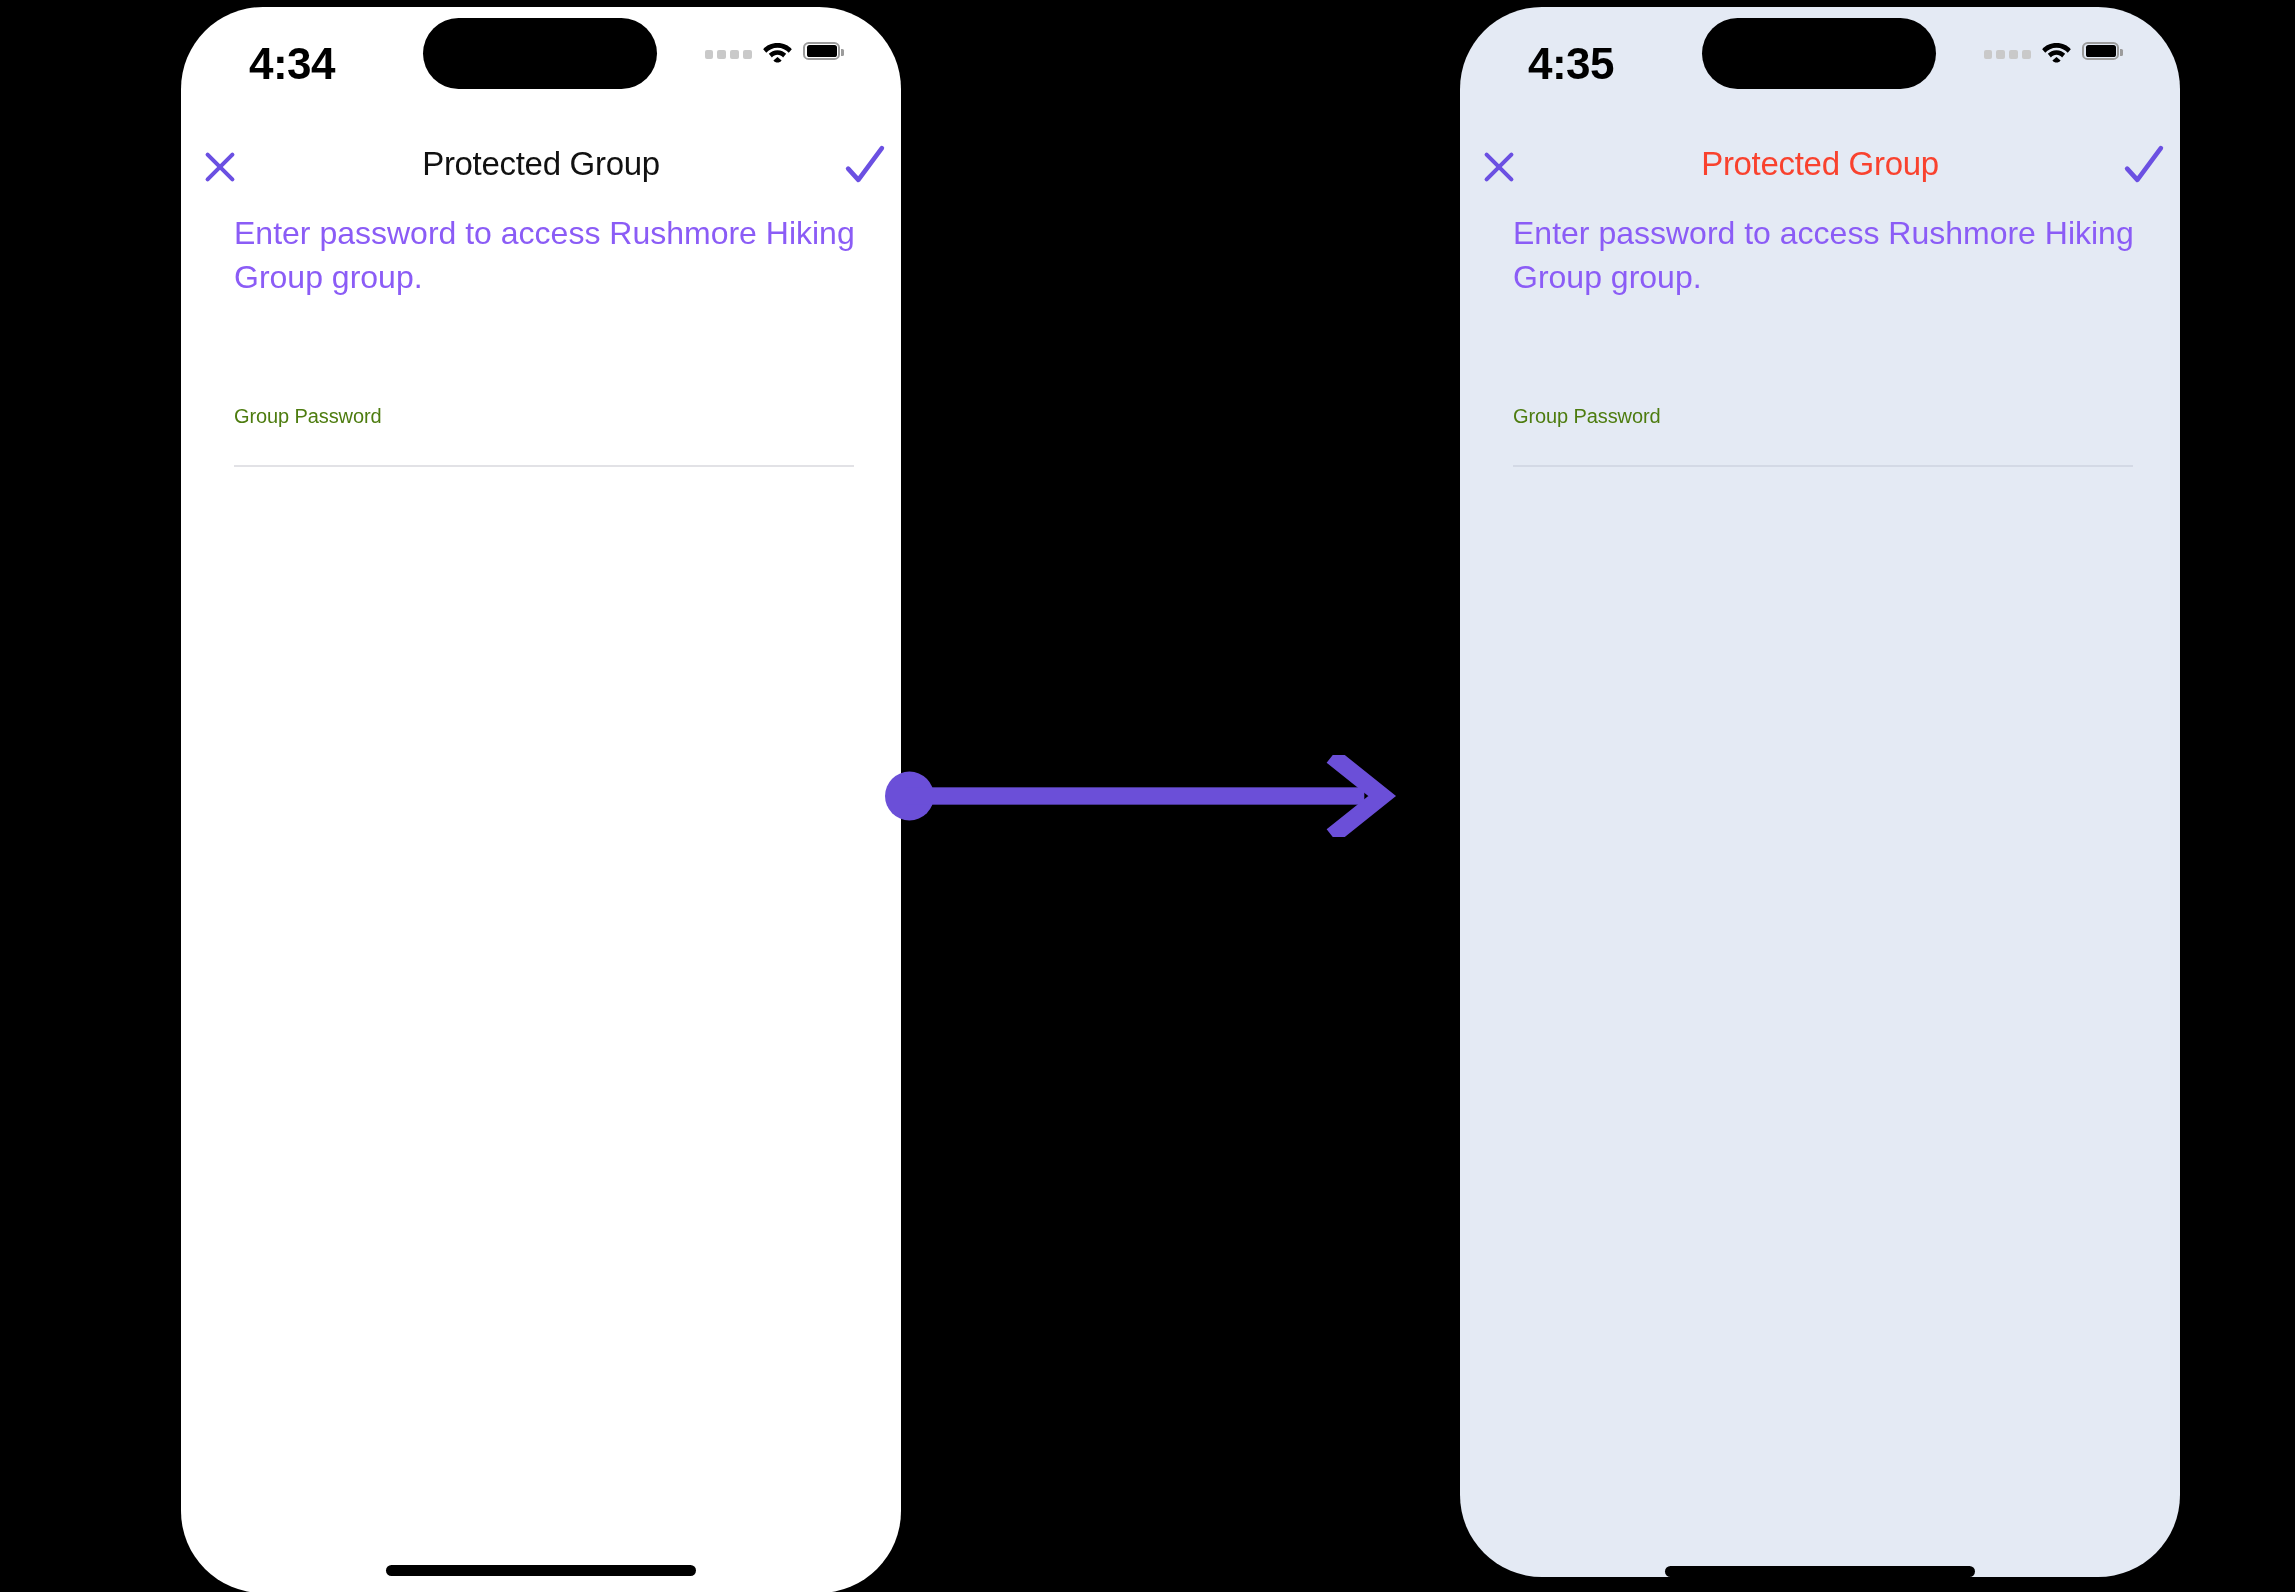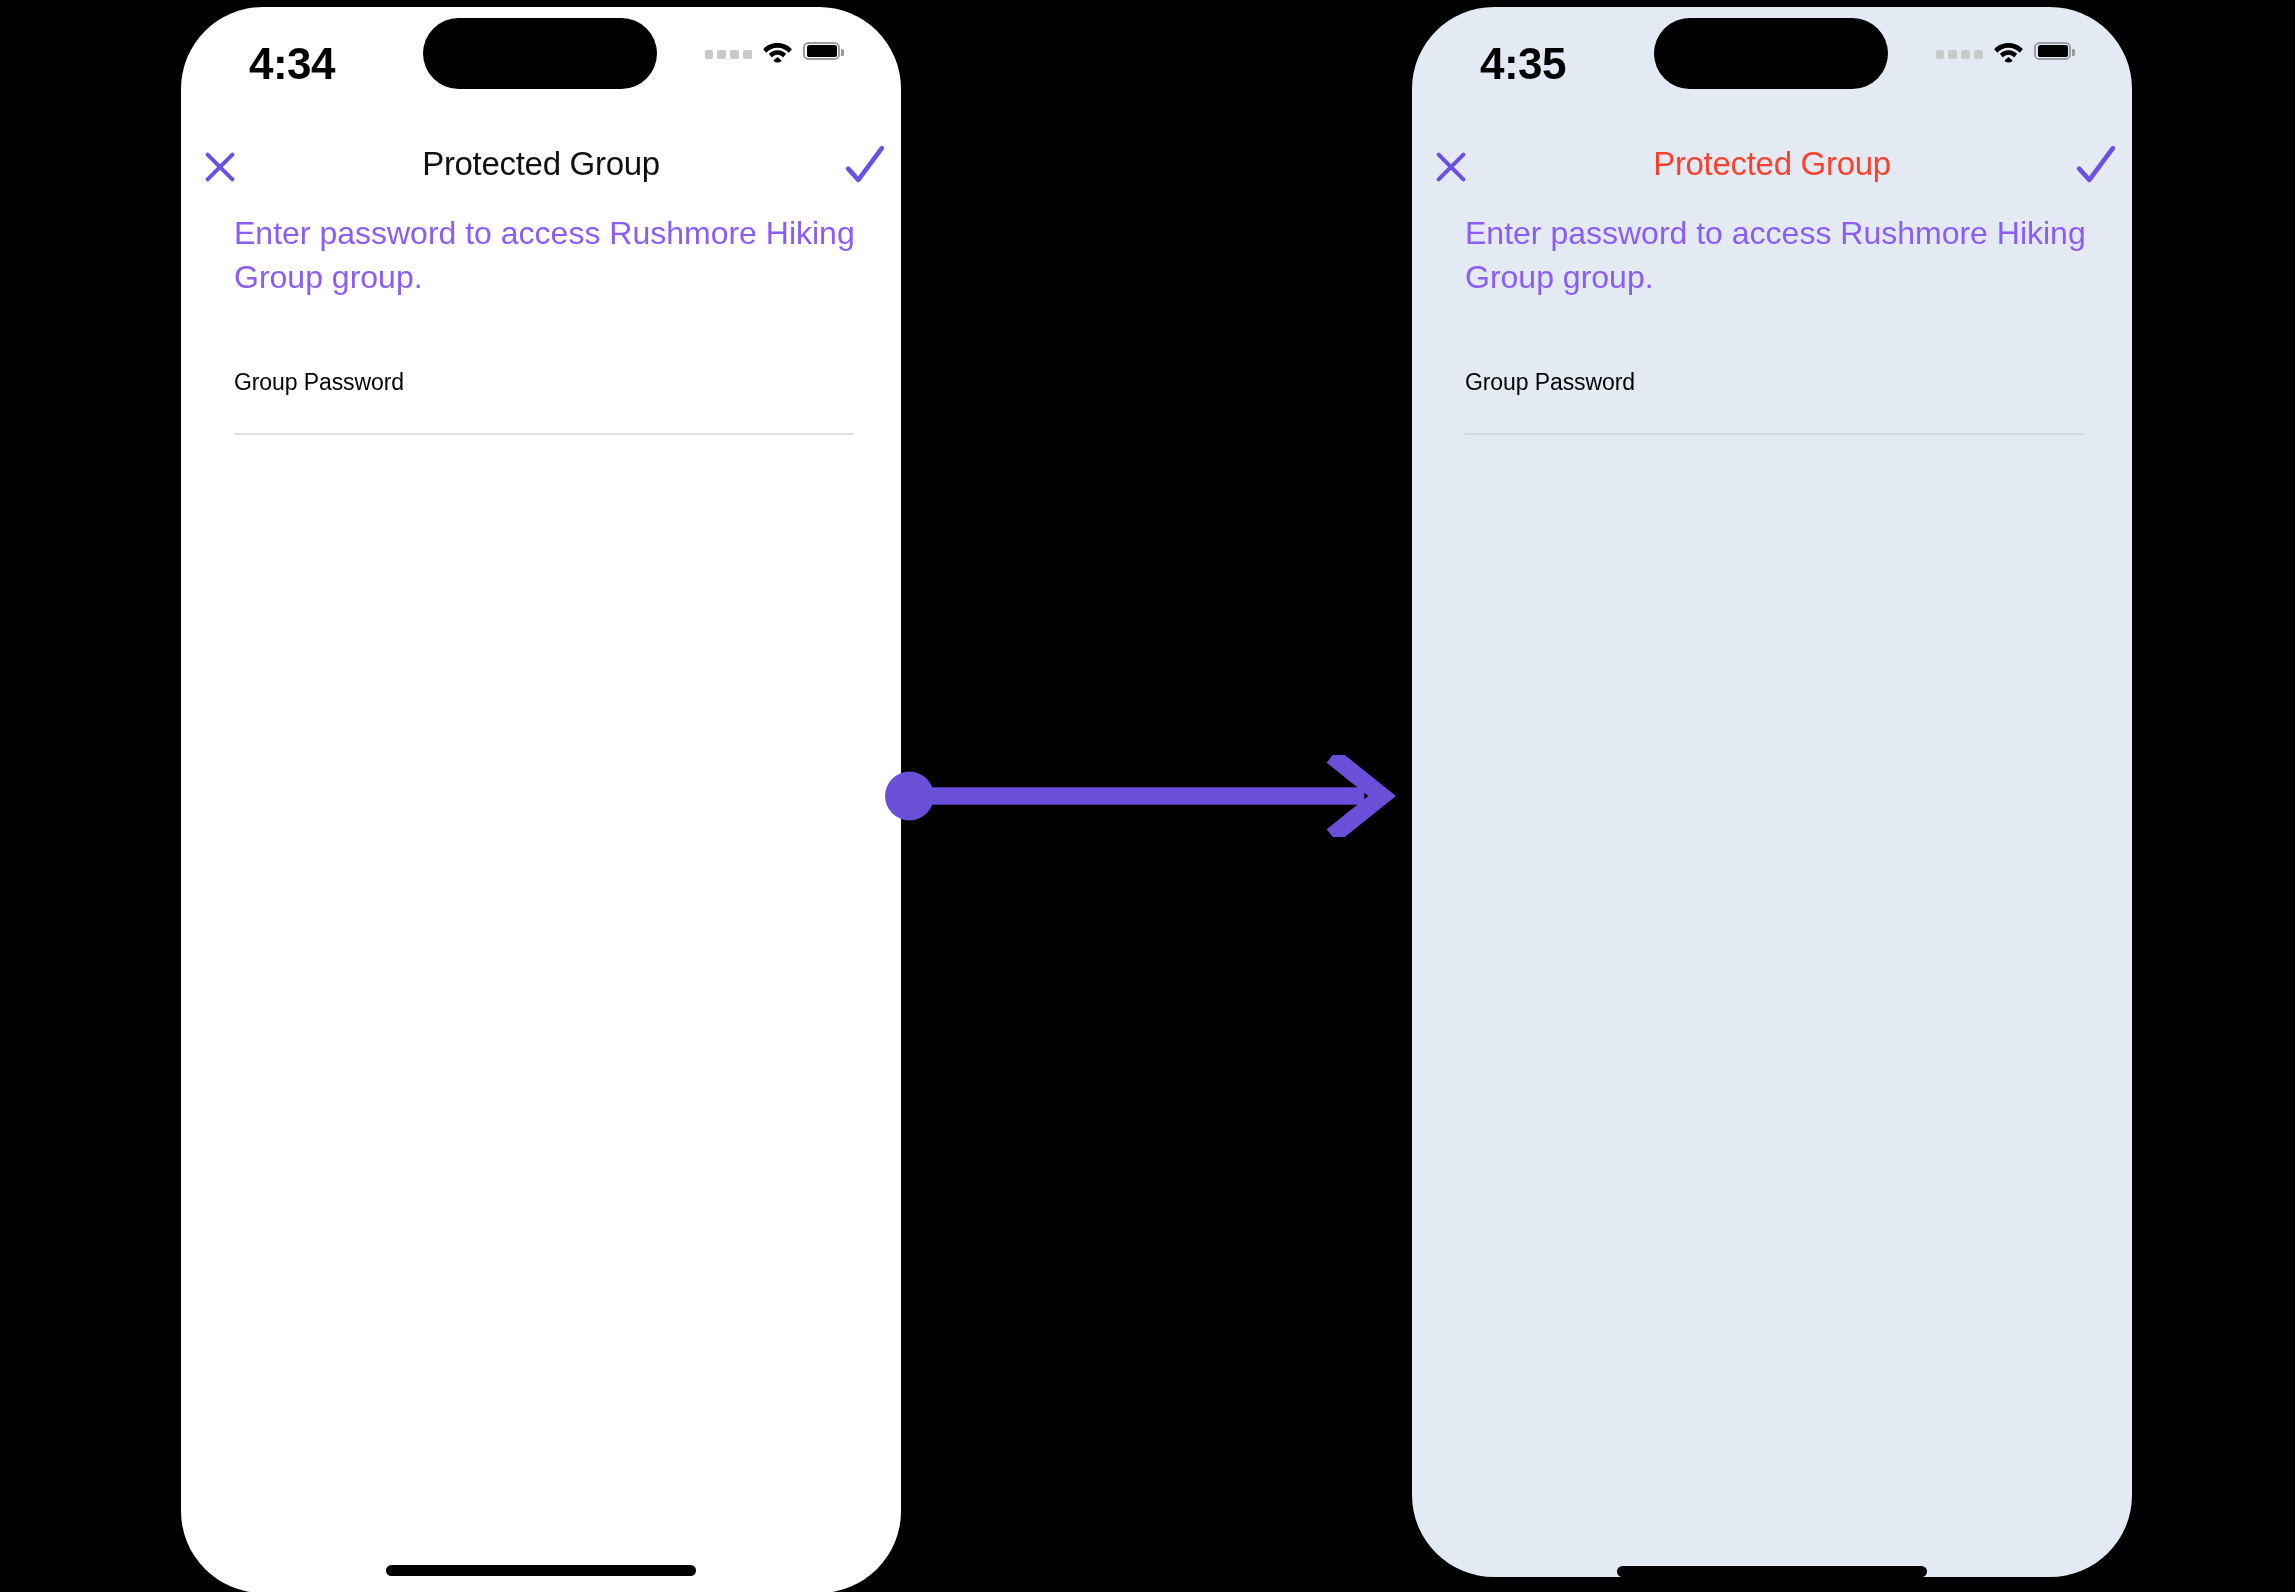--- a/index.html
+++ b/index.html
@@ -14,21 +14,21 @@
   
   .phone {
     position:absolute;
     width:720px;
     top:7.1px;
     height:1586px;
     border-radius:82px;
     overflow:hidden;
   }
   #phone-before { left:181px; background:#ffffff; }
-  #phone-after  { left:1412px; background:#e4eaf4; height:1570px; border-bottom-left-radius:82px; border-bottom-right-radius:82px; }
+  #phone-after  { left:1460px; background:#e4eaf4; height:1570px; border-bottom-left-radius:82px; border-bottom-right-radius:82px; }
 
   
   .status-bar {
     position:absolute; top:0; left:0; right:0; height:102px;
   }
   .status-time {
     position:absolute; left:68px; top:32px;
     font-size:44px; font-weight:bold; color:#000;
     letter-spacing:-0.5px;
   }
@@ -73,21 +73,21 @@
   #phone-after .nav-title { color:#f9422e; }
 
   
   .content { position:absolute; top:204px; left:0; right:0; }
   .desc {
     position:absolute; left:53px; top:0px; width:628px;
     font-size:32px; line-height:1.38; color:#8b5cf6;
   }
   .field { position:absolute; left:53px; top:158px; width:620px; }
   .field-label {
-    font-size:23px; color:#000000; letter-spacing:-0.1px;
+    font-size:20px; color:#4d7c0f; letter-spacing:-0.1px;margin-top:36px;
   }
   .field-input {
     display:block; width:100%; height:31px;
     background:transparent; border:none; outline:none;
     font-size:25.5px; color:#1d1d1f;
     font-family:"Liberation Sans", sans-serif;
   }
   .field-underline { height:2px; background:#e2e2e6; margin-top:6.1px; }
   #phone-after .field-underline { background:#d3d9e5; }
 

